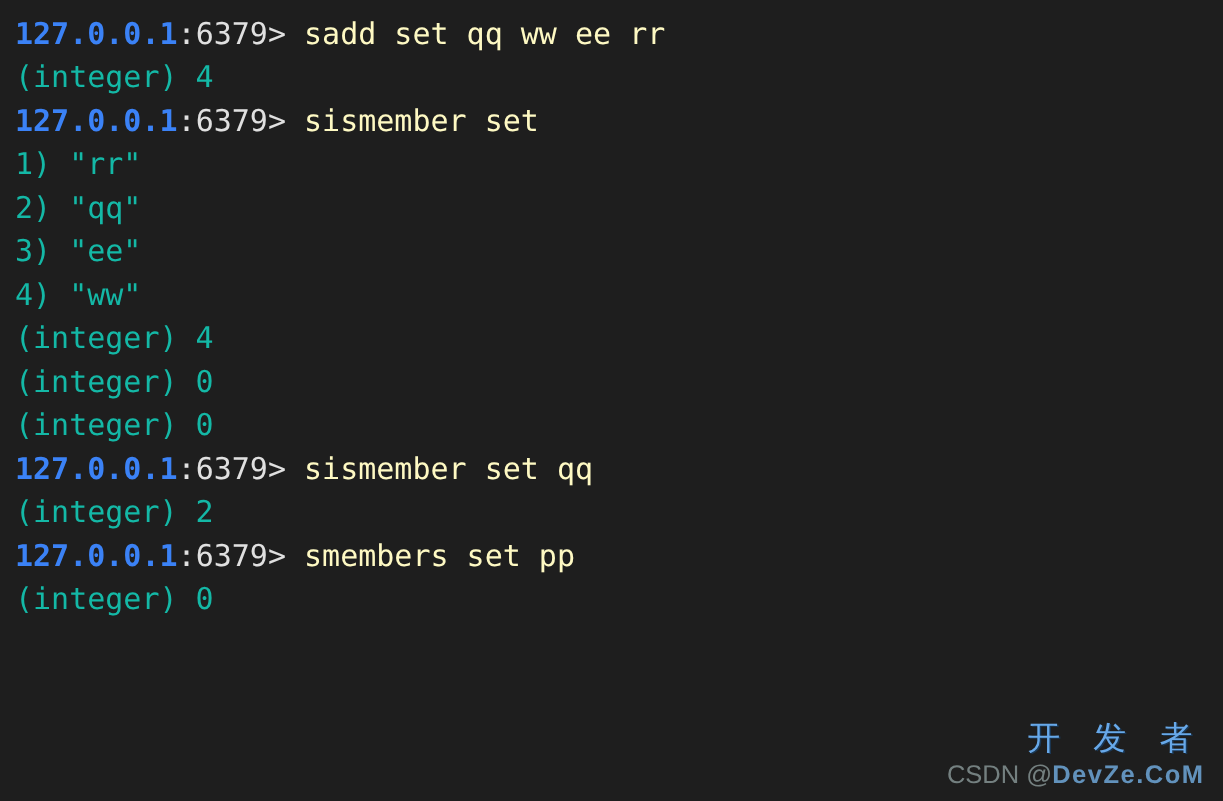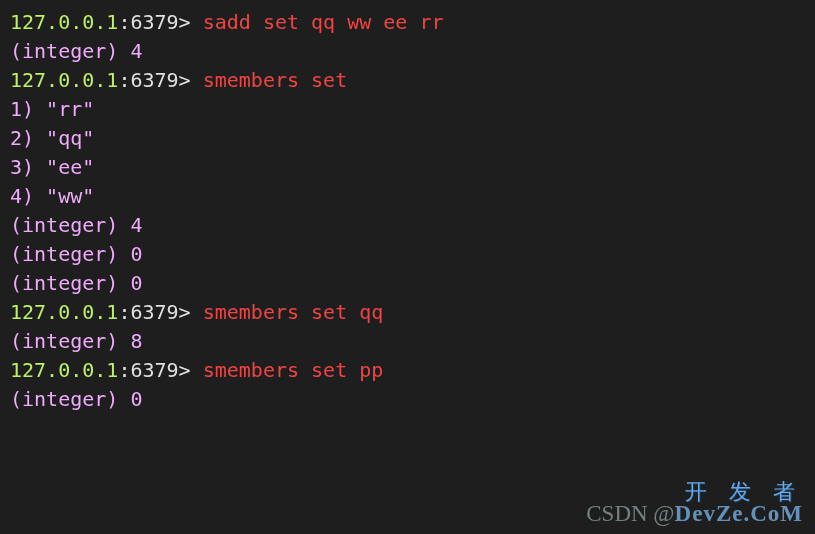--- a/index.html
+++ b/index.html
@@ -10,68 +10,68 @@
     font-size: 20px;
     line-height: 1.45;
     color: #e0e0e0;
     width: 815px;
     height: 534px;
     box-sizing: border-box;
     overflow: hidden;
     position: relative;
   }
   .line { white-space: pre; }
-  .ip { color: #bef264; }
+  .ip { color: #3b82f6; font-weight: bold; }
   .port { color: #e0e0e0; }
-  .cmd { color: #ef4444; text-align: right; }
-  .result { color: #f0abfc; }
+  .cmd { color: #fef9c3; text-align: right; }
+  .result { color: #14b8a6; }
   .watermark1 {
     position: absolute;
     right: 12px;
     bottom: 26px;
     font-family: sans-serif;
     font-size: 22px;
     letter-spacing: 8px;
     color: #6fb8ff;
     text-shadow: 1px 1px 0 #1a3a5a;
     opacity: 0.9;
     pointer-events: none;
   }
   .watermark2 {
     position: absolute;
     right: 12px;
     bottom: 4px;
-    font-family: Liberation Serif, serif;
-    font-size: 23px;
+    font-family: Liberation Sans, sans-serif;
+    font-size: 17px;
     color: #9aa;
     opacity: 0.7;
     pointer-events: none;
   }
   .watermark2 .brand {
     color: #7fc4ff;
     font-weight: bold;
     letter-spacing: 1px;
   }
 </style>
 </head>
 <body>
 
 <div id="terminal">
     <div class="line"><span class="ip">127.0.0.1</span><span class="port">:</span><span class="port">6379</span><span class="port">&gt; </span><span class="cmd">sadd set qq ww ee rr</span></div>
     <div class="line"><span class="result">(integer) 4</span></div>
-    <div class="line"><span class="ip">127.0.0.1</span><span class="port">:</span><span class="port">6379</span><span class="port">&gt; </span><span class="cmd">smembers set</span></div>
+    <div class="line"><span class="ip">127.0.0.1</span><span class="port">:</span><span class="port">6379</span><span class="port">&gt; </span><span class="cmd">sismember set</span></div>
     <div class="line"><span class="result">1) "rr"</span></div>
     <div class="line"><span class="result">2) "qq"</span></div>
     <div class="line"><span class="result">3) "ee"</span></div>
     <div class="line"><span class="result">4) "ww"</span></div>
     <div class="line"><span class="result">(integer) 4</span></div>
     <div class="line"><span class="result">(integer) 0</span></div>
     <div class="line"><span class="result">(integer) 0</span></div>
-    <div class="line"><span class="ip">127.0.0.1</span><span class="port">:</span><span class="port">6379</span><span class="port">&gt; </span><span class="cmd">smembers set qq</span></div>
-    <div class="line"><span class="result">(integer) 8</span></div>
+    <div class="line"><span class="ip">127.0.0.1</span><span class="port">:</span><span class="port">6379</span><span class="port">&gt; </span><span class="cmd">sismember set qq</span></div>
+    <div class="line"><span class="result">(integer) 2</span></div>
     <div class="line"><span class="ip">127.0.0.1</span><span class="port">:</span><span class="port">6379</span><span class="port">&gt; </span><span class="cmd">smembers set pp</span></div>
     <div class="line"><span class="result">(integer) 0</span></div>
   </div>
 
 <div class="watermark1">开 发 者</div>
 <div class="watermark2">
   <span>CSDN @</span><span class="brand">DevZe.CoM</span>
 </div>
 
 </body></html>

